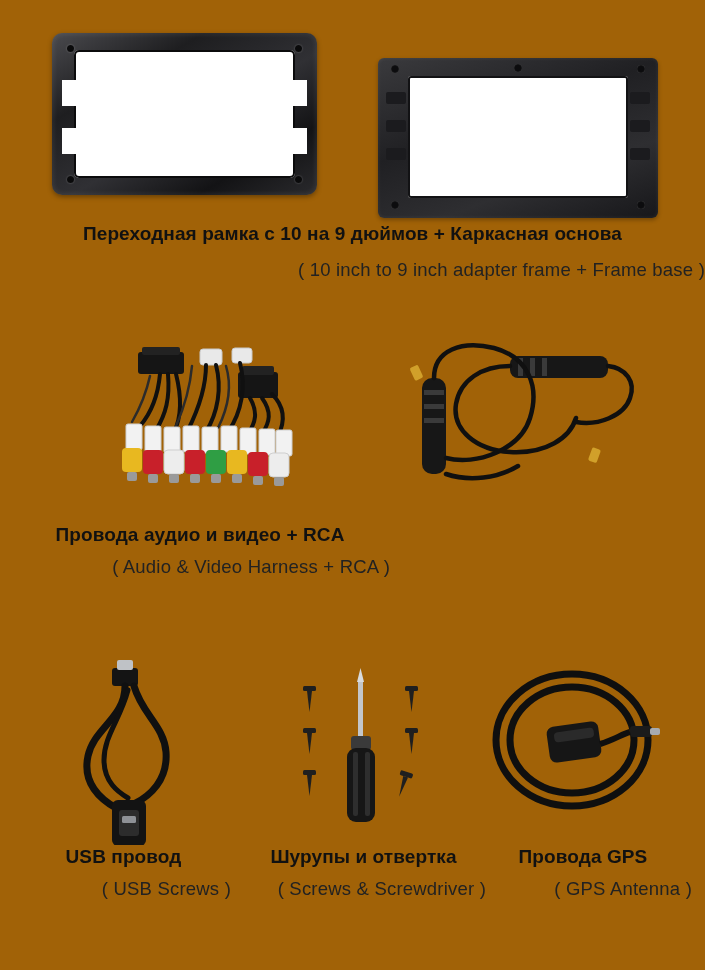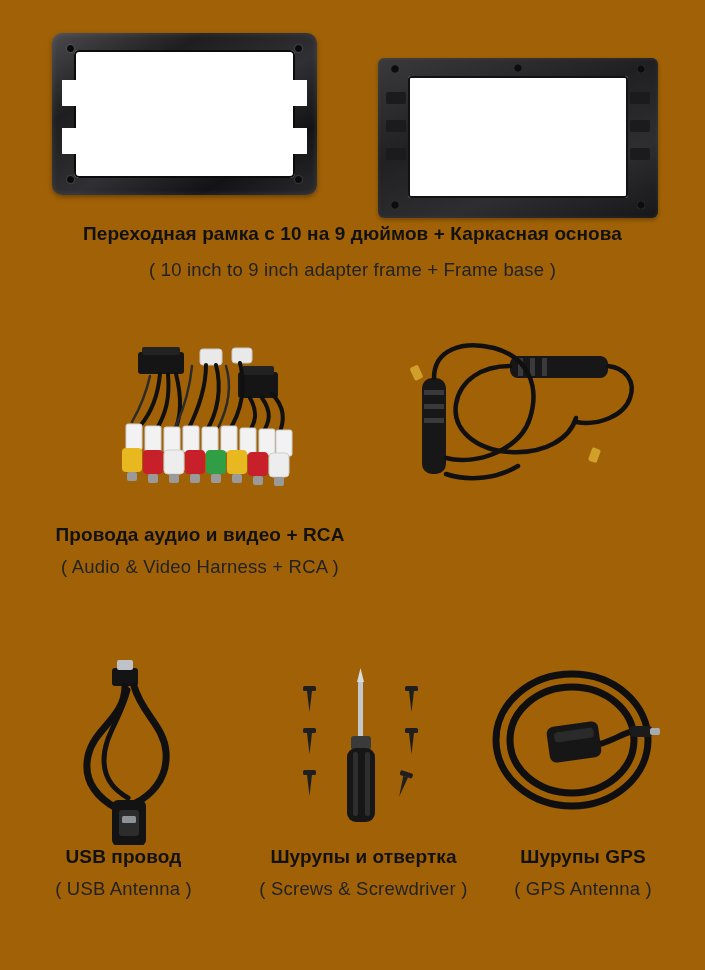--- a/index.html
+++ b/index.html
@@ -28,21 +28,21 @@
     font-size: 19px;
     font-weight: 700;
     letter-spacing: 0.1px;
     text-align: center;
     color: #111111;
     line-height: 1.25;
   }
   .caption-en {
     font-size: 18.5px;
     font-weight: 400;
-    text-align: center;
+    text-align: right;
     color: #222222;
     line-height: 1.3;
     letter-spacing: 0.2px;
   }
 
   
   .row1 {
     position: absolute;
     top: 0;
     left: 0;
@@ -341,21 +341,21 @@
           <g fill="none" stroke="#101010" stroke-width="5" stroke-linecap="round">
             <path d="M112 50 C104 80 88 96 88 120 C88 142 102 152 112 158"></path>
           </g>
 
           <rect x="96" y="160" width="34" height="46" rx="6" fill="#131313"></rect>
           <rect x="103" y="170" width="20" height="26" rx="3" fill="#2c2c2c"></rect>
           <rect x="106" y="176" width="14" height="7" rx="1.5" fill="#8e9196"></rect>
         </svg>
       </div>
       <div class="caption-ru cap-ru">USB провод</div>
-      <div class="caption-en cap-en">( USB Antenna )</div>
+      <div class="caption-en cap-en">( USB Screws )</div>
     </div>
 
     <div class="cell r3c2">
       <div class="r3art">
         <svg width="245" height="205" viewBox="0 0 245 205">
 
           <rect x="117" y="40" width="5" height="58" fill="#c3c6ca"></rect>
           <polygon points="119.5,28 123,42 116,42" fill="#d8dbde"></polygon>
           <rect x="110" y="96" width="20" height="14" rx="3" fill="#3a3a3a"></rect>
           <rect x="106" y="108" width="28" height="74" rx="9" fill="#161616"></rect>
@@ -406,19 +406,19 @@
           <rect x="74" y="84" width="52" height="36" rx="7" fill="#161616" transform="rotate(-8 100 102)"></rect>
           <rect x="80" y="90" width="40" height="10" rx="4" fill="#2a2a2a" transform="rotate(-8 100 95)"></rect>
 
           <g transform="translate(156,86)">
             <rect x="0" y="0" width="22" height="11" rx="3" fill="#1b1b1b"></rect>
             <rect x="20" y="2" width="10" height="7" rx="2" fill="#a7abb0"></rect>
           </g>
           <path d="M126 104 C140 100 148 94 156 92" fill="none" stroke="#0f0f0f" stroke-width="6"></path>
         </svg>
       </div>
-      <div class="caption-ru cap-ru">Шурупы GPS</div>
+      <div class="caption-ru cap-ru">Провода GPS</div>
       <div class="caption-en cap-en">( GPS Antenna )</div>
     </div>
 
   </div>
 
 </div>
 
 </body></html>

